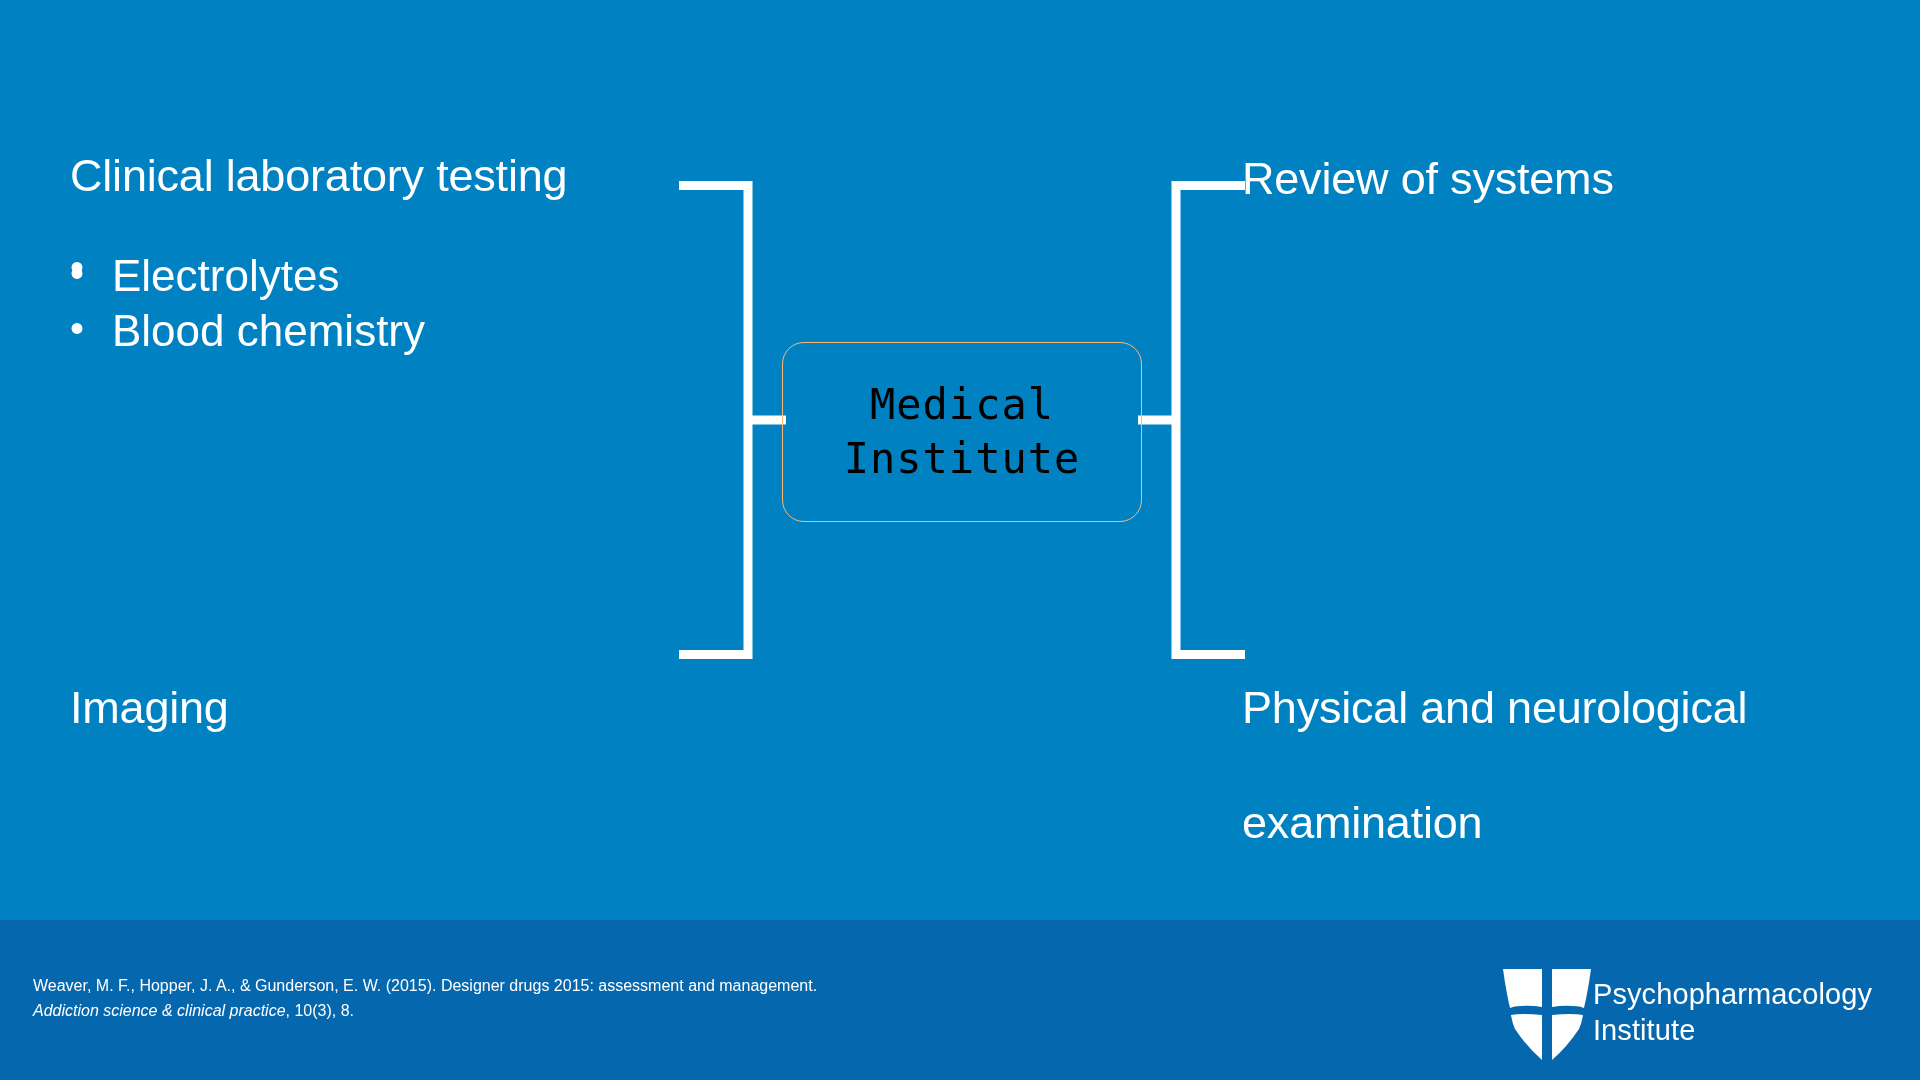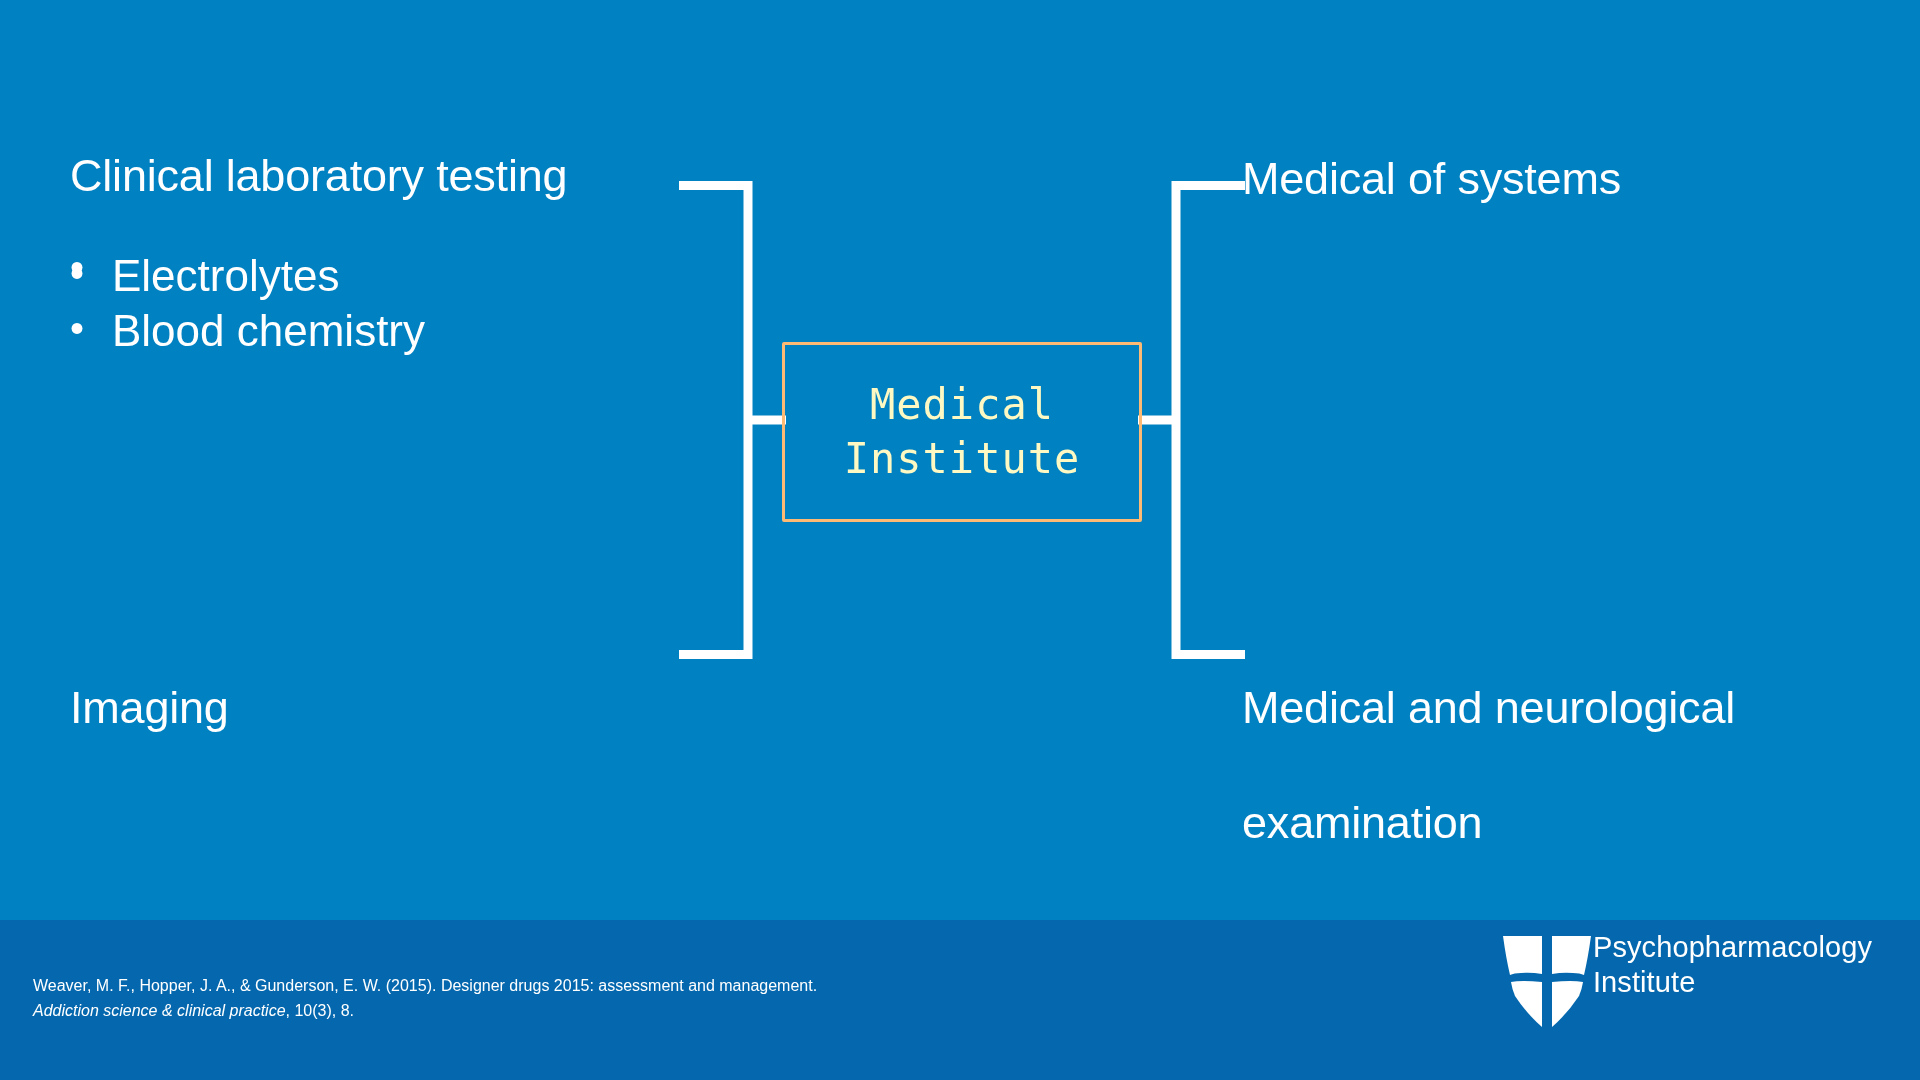--- a/index.html
+++ b/index.html
@@ -92,28 +92,28 @@
   #right-bottom .ln { display: block; }
   #right-bottom .ln + .ln { margin-top: 10px; }
 
   
   #center-box {
     position: absolute;
     left: 782px;
     top: 342px;
     width: 360px;
     height: 180px;
-    border: 3px solid #fdba74;
-    border-radius: 2px;
+    border: 1px solid #fdba74;
+    border-radius: 22px;
     box-sizing: border-box;
     display: flex;
     flex-direction: column;
     align-items: center;
     justify-content: center;
-    color: #fef9c3;
+    color: #000000;
     font-family: "DejaVu Sans Mono", "Liberation Mono", monospace;
     font-size: 42px;
     line-height: 1.28;
     letter-spacing: 1px;
     text-align: center;
   }
   #center-box .cb-line { display: block; white-space: nowrap; }
 
   
   #connector-svg {
@@ -143,24 +143,24 @@
     font-size: 16px;
     line-height: 1.55;
     font-family: "Liberation Sans", sans-serif;
   }
   #citation .cit-line { display: block; }
   #citation .cit-ital { font-style: italic; }
 
   #logo {
     position: absolute;
     right: 48px;
-    top: 930px;
+    top: 960px;
     height: 105px;
     display: flex;
-    align-items: flex-start;
+    align-items: center;
   }
   #logo-shield { width: 92px; height: 100px; display: block; }
   #logo-text {
     color: #ffffff;
     font-size: 29px;
     line-height: 1.22;
     font-weight: 400;
     font-family: "Liberation Sans", sans-serif;
     letter-spacing: 0.1px;
   }
@@ -208,24 +208,24 @@
 
     <div class="txt lbl-lg" id="left-bottom">
       <span class="ln">Imaging</span>
     </div>
 
     <div id="center-box">
       <span class="cb-line">Medical</span>
       <span class="cb-line">Institute</span>
     </div>
 
-    <div class="txt lbl-lg" id="right-title">Medical of systems</div>
+    <div class="txt lbl-lg" id="right-title">Review of systems</div>
 
     <div class="txt lbl-lg" id="right-bottom">
-      <span class="ln">Medical and neurological</span>
+      <span class="ln">Physical and neurological</span>
       <span class="ln">examination</span>
     </div>
 
   </div>
 
   <div id="footer"></div>
 
   <div id="citation">
     <span class="cit-line">Weaver, M. F., Hopper, J. A., &amp; Gunderson, E. W. (2015). Designer drugs 2015: assessment and management.</span>
     <span class="cit-line"><span class="cit-ital">Addiction science &amp; clinical practice</span><span>, 10(3), 8.</span></span>

